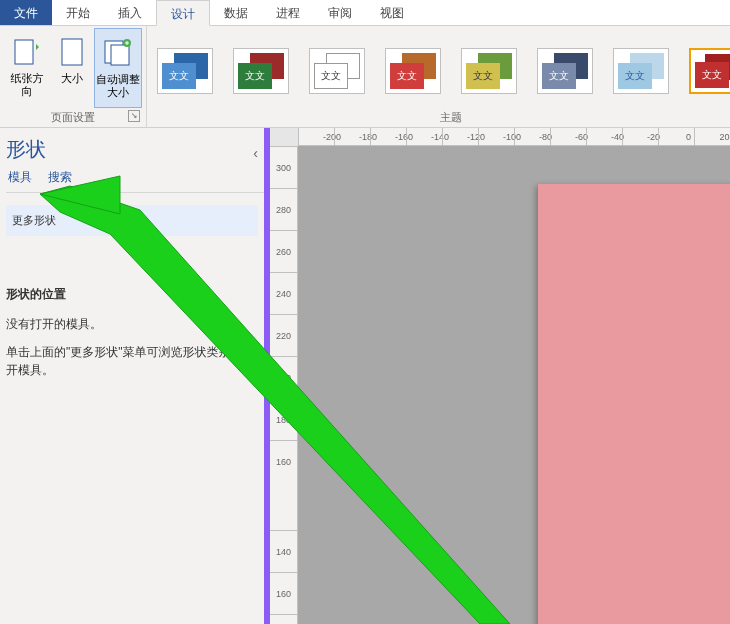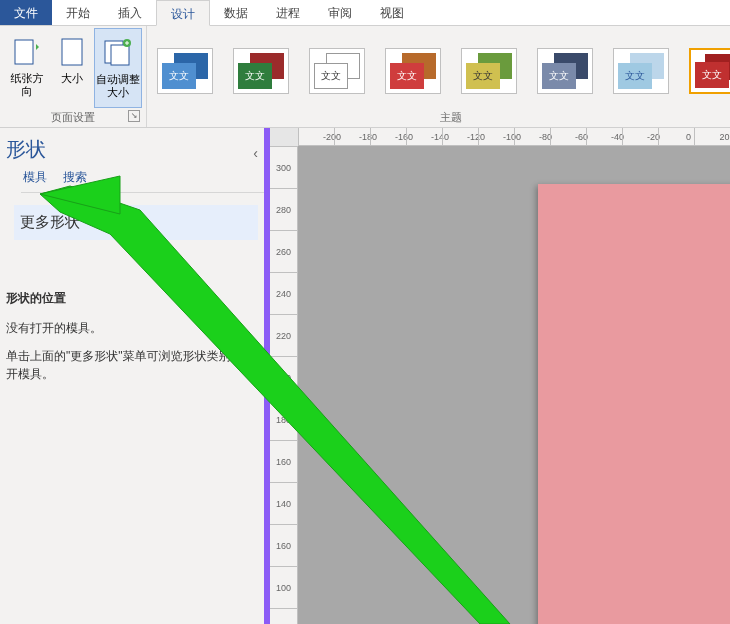--- a/index.html
+++ b/index.html
@@ -137,30 +137,29 @@
     color:#666; font-size:14px; cursor:pointer;
   }
   .side-tabs {
     display: flex;
     gap: 16px;
     font-size: 12px;
     color: #2b579a;
     padding-bottom: 6px;
     border-bottom: 1px solid #d6d6d6;
     padding-left: 2px;
-    margin-left: 15px;
   }
   .side-tabs span { cursor: pointer; }
   .more-shapes {
     background: #e6eefb;
     padding: 8px 6px;
-    margin: 12px 6px 12px 8px;
+    margin: 12px 6px 12px 0;
     color: #333;
     cursor: pointer;
-    font-size: 15px;
+    font-size: 11px;
   }
   .side-heading {
     font-size: 12px;
     font-weight: bold;
     margin-top: 50px;
     margin-bottom: 12px;
     color:#333;
   }
   .side-text {
     font-size: 12px;
@@ -336,21 +335,21 @@
       </div>
     <div class="v-ruler" id="vruler">
         <div class="v-tick" style="height: 42px; line-height: 42px;">300</div>
         <div class="v-tick" style="height: 42px; line-height: 42px;">280</div>
         <div class="v-tick" style="height: 42px; line-height: 42px;">260</div>
         <div class="v-tick" style="height: 42px; line-height: 42px;">240</div>
         <div class="v-tick" style="height: 42px; line-height: 42px;">220</div>
         <div class="v-tick" style="height: 42px; line-height: 42px;">200</div>
         <div class="v-tick" style="height: 42px; line-height: 42px;">180</div>
         <div class="v-tick" style="height: 42px; line-height: 42px;">160</div>
-        <div class="v-tick" style="height: 42px; line-height: 42px;">140</div>
+        <div class="v-tick" style="height: 42px; line-height: 42px; margin-top: 48px;">140</div>
         <div class="v-tick" style="height: 42px; line-height: 42px;">160</div>
         <div class="v-tick" style="height: 42px; line-height: 42px;">100</div>
         <div class="v-tick" style="height: 42px; line-height: 42px;">80</div>
       </div>
     <div class="canvas">
       <div class="page"></div>
     </div>
   </div>
 </div>
 

